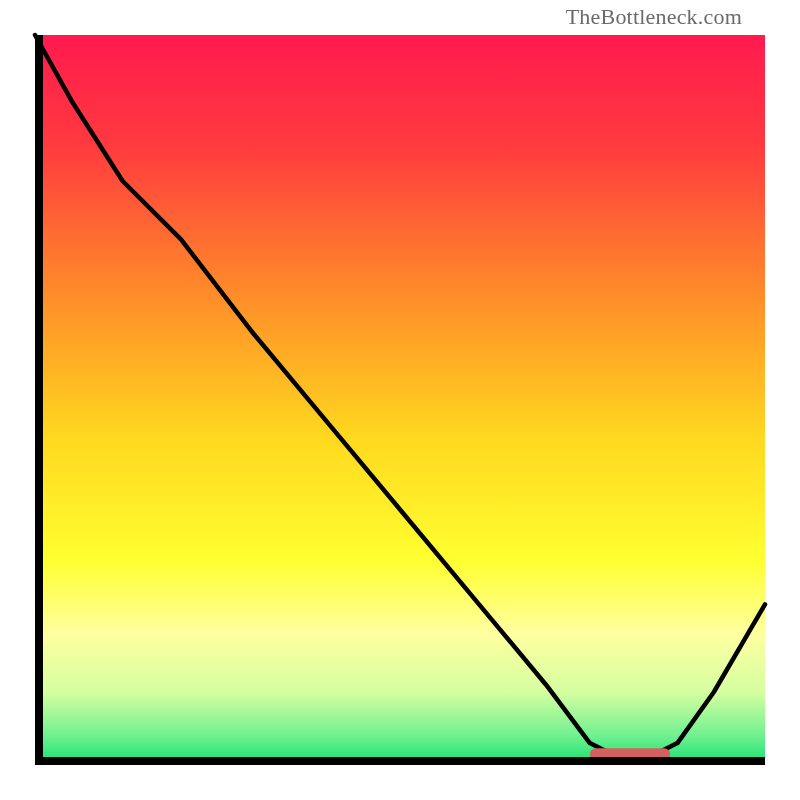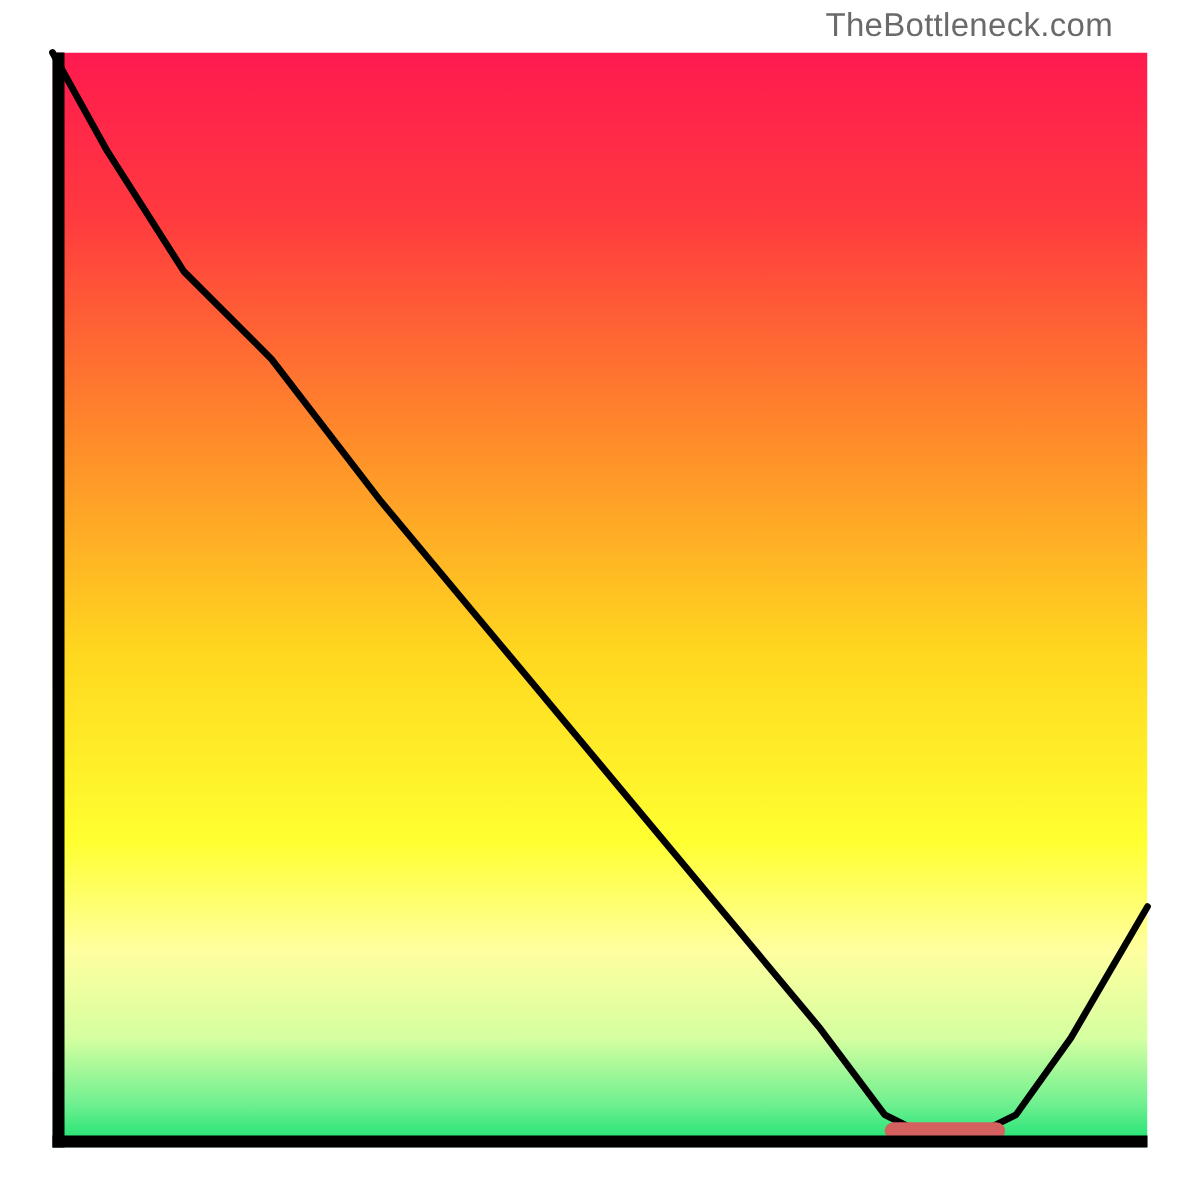--- a/index.html
+++ b/index.html
@@ -8,20 +8,21 @@
     width: 800px;
     height: 800px;
     background: #ffffff;
     font-family: Arial, Helvetica, sans-serif;
     overflow: hidden;
   }
   .container {
     position: relative;
     width: 752px;
     height: 800px;
+    font-family: Liberation Serif, serif;
   }
   .watermark {
     position: absolute;
     top: 4px;
     right: 10px;
     font-size: 22px;
     color: #6a6a6a;
     font-weight: 500;
     letter-spacing: 0.2px;
   }

